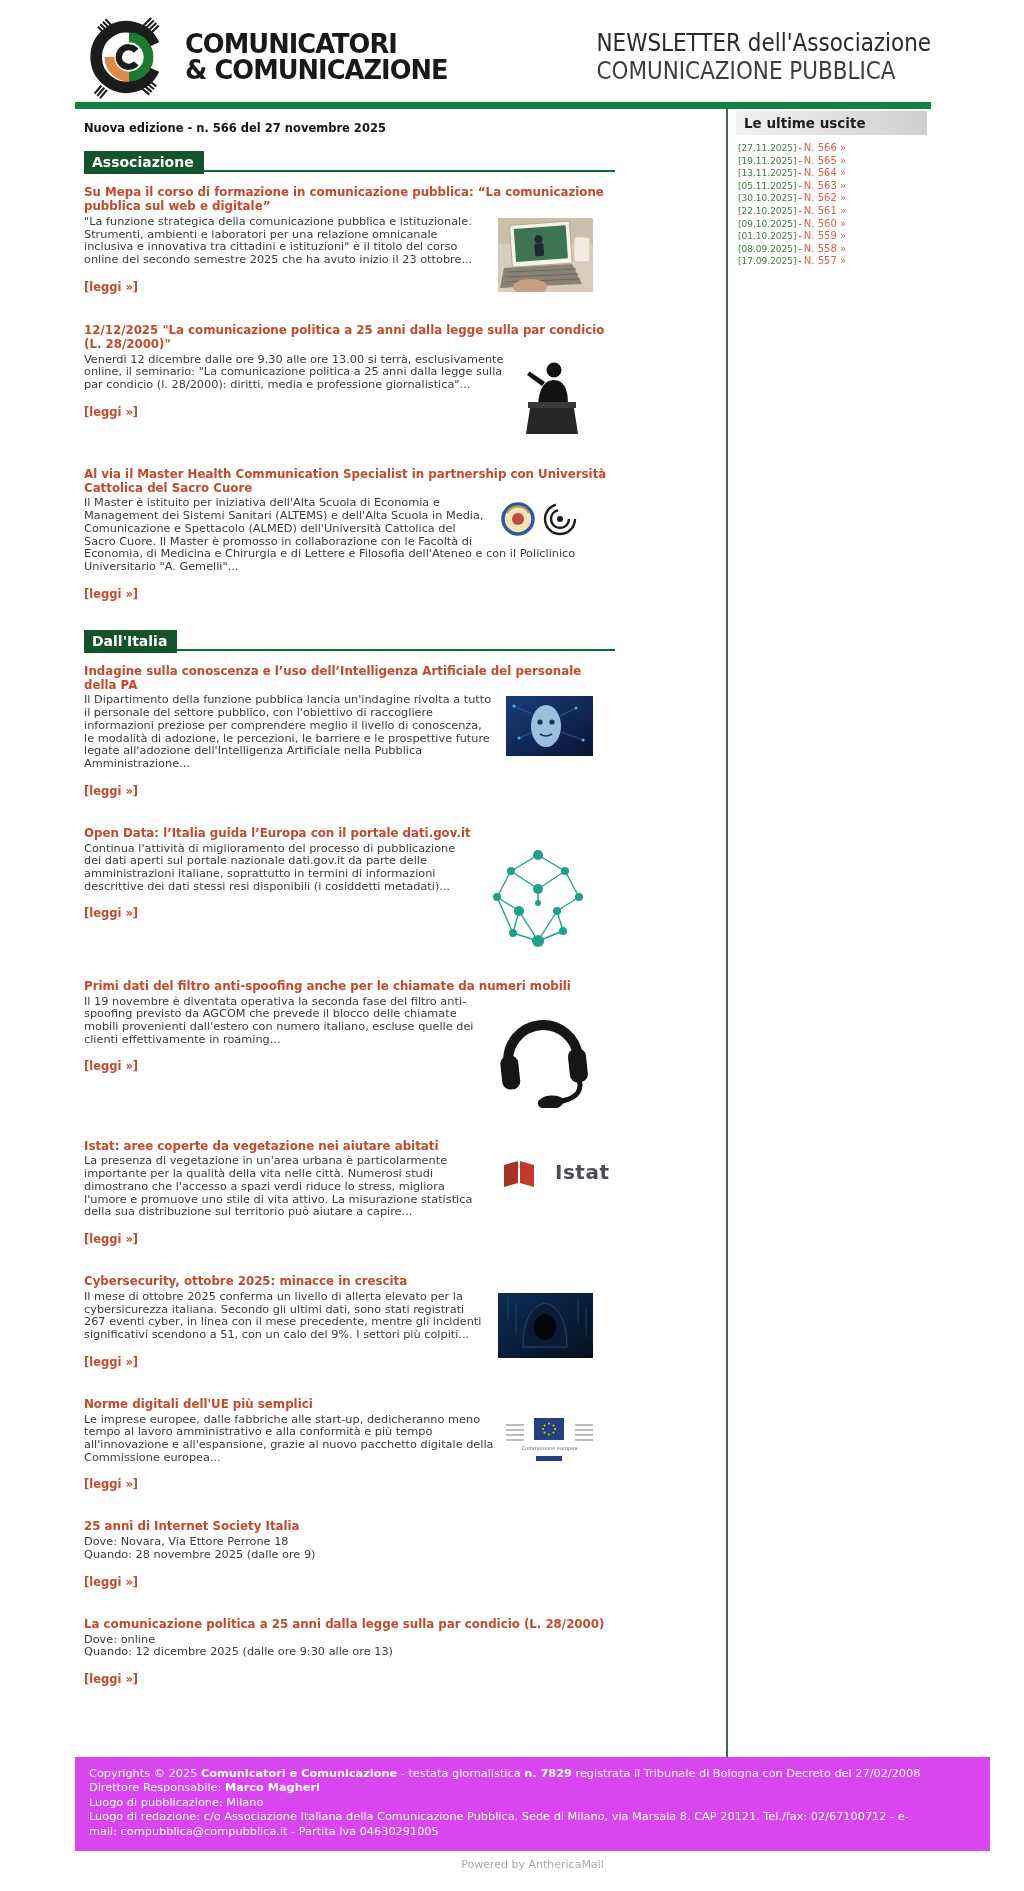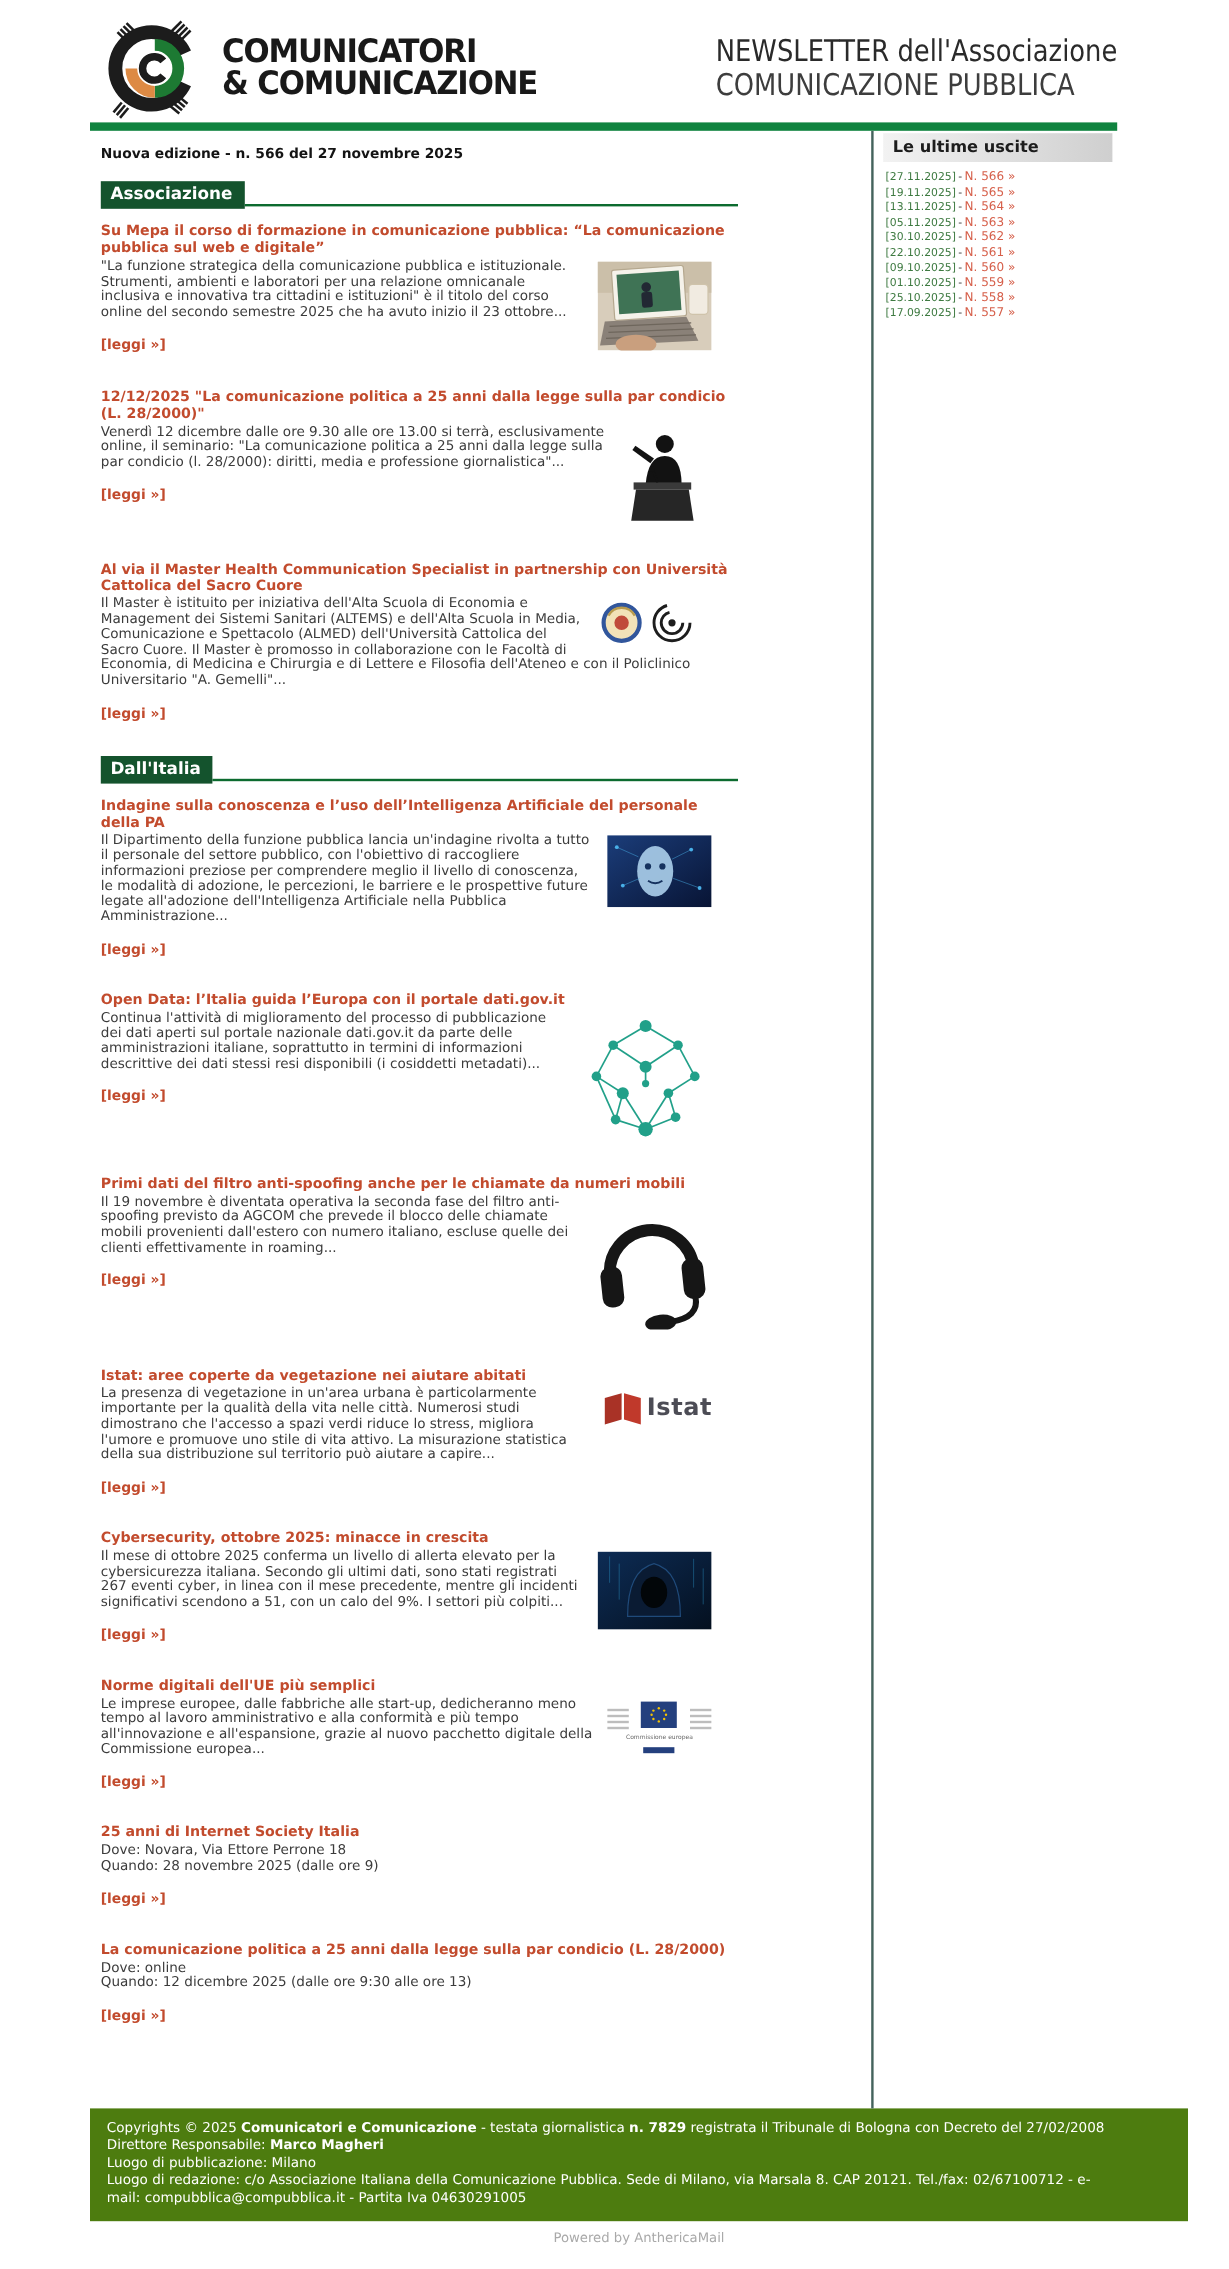--- a/index.html
+++ b/index.html
@@ -43,25 +43,25 @@
   .article{margin-bottom:28px;}
   .article::after{content:"";display:block;clear:both;}
   .art-title{color:#c24b2d;font-weight:bold;font-size:11.8px;line-height:1.18;margin:0 0 2px;cursor:pointer;}
   .art-img{float:right;margin:2px 22px 4px 12px;position:relative;flex:none;}
   .art-body{font-size:11.3px;line-height:12.7px;margin:0;color:#3b3b3b;}
   .ev-line{font-size:11.3px;line-height:12.7px;margin:0;}
   .leggi{display:inline-block;margin-top:13px;color:#c24b2d;font-weight:bold;font-size:11.5px;cursor:pointer;text-decoration:none;}
 
   
   .imgbox{display:block;}
-  .istat-label{position:absolute;left:41px;top:3px;font-size:20px;font-weight:bold;color:#4c4c55;letter-spacing:0.5px;}
+  .istat-label{position:absolute;left:57px;top:3px;font-size:20px;font-weight:bold;color:#4c4c55;letter-spacing:0.5px;}
   .eu-label{position:absolute;left:0;top:29px;width:100%;text-align:center;font-size:5px;color:#666;}
 
   
-  .footer{width:915px;box-sizing:border-box;background:#4d7c0f;color:#ffffff;
+  .footer{width:915px;box-sizing:border-box;background:#d946ef;color:#ffffff;
           padding:10px 62px 12px 14px;font-size:11.3px;line-height:14.4px;}
   .footer p{margin:0;}
   .footer b{font-weight:bold;}
   .mail{cursor:pointer;}
   .powered{width:915px;text-align:center;color:#a9a9a9;font-size:11px;margin-top:7px;}
 </style>
 </head>
 <body>
 
 <div class="page">
@@ -383,21 +383,21 @@
       <div class="sb-h">Le ultime uscite</div>
       <ul class="sb-list">
         <li class="sb-item"><span class="sb-date">[27.11.2025]</span><span class="sb-sep">-</span><span class="sb-num">N. 566 »</span></li>
         <li class="sb-item"><span class="sb-date">[19.11.2025]</span><span class="sb-sep">-</span><span class="sb-num">N. 565 »</span></li>
         <li class="sb-item"><span class="sb-date">[13.11.2025]</span><span class="sb-sep">-</span><span class="sb-num">N. 564 »</span></li>
         <li class="sb-item"><span class="sb-date">[05.11.2025]</span><span class="sb-sep">-</span><span class="sb-num">N. 563 »</span></li>
         <li class="sb-item"><span class="sb-date">[30.10.2025]</span><span class="sb-sep">-</span><span class="sb-num">N. 562 »</span></li>
         <li class="sb-item"><span class="sb-date">[22.10.2025]</span><span class="sb-sep">-</span><span class="sb-num">N. 561 »</span></li>
         <li class="sb-item"><span class="sb-date">[09.10.2025]</span><span class="sb-sep">-</span><span class="sb-num">N. 560 »</span></li>
         <li class="sb-item"><span class="sb-date">[01.10.2025]</span><span class="sb-sep">-</span><span class="sb-num">N. 559 »</span></li>
-        <li class="sb-item"><span class="sb-date">[25.10.2025]</span><span class="sb-sep">-</span><span class="sb-num">N. 558 »</span></li>
+        <li class="sb-item"><span class="sb-date">[08.09.2025]</span><span class="sb-sep">-</span><span class="sb-num">N. 558 »</span></li>
         <li class="sb-item"><span class="sb-date">[17.09.2025]</span><span class="sb-sep">-</span><span class="sb-num">N. 557 »</span></li>
       </ul>
     </div>
   </div>
 
   <div class="footer">
     <p><span>Copyrights © 2025 </span><b>Comunicatori e Comunicazione</b><span> - testata giornalistica </span><b>n. 7829</b><span> registrata il Tribunale di Bologna con Decreto del 27/02/2008</span></p>
     <p><span>Direttore Responsabile: </span><b>Marco Magheri</b></p>
     <p>Luogo di pubblicazione: Milano</p>
     <p><span>Luogo di redazione: c/o Associazione Italiana della Comunicazione Pubblica. Sede di Milano, via Marsala 8. CAP 20121. Tel./fax: 02/67100712 - e-mail: </span><span class="mail">compubblica@compubblica.it</span><span> - Partita Iva 04630291005</span></p>

